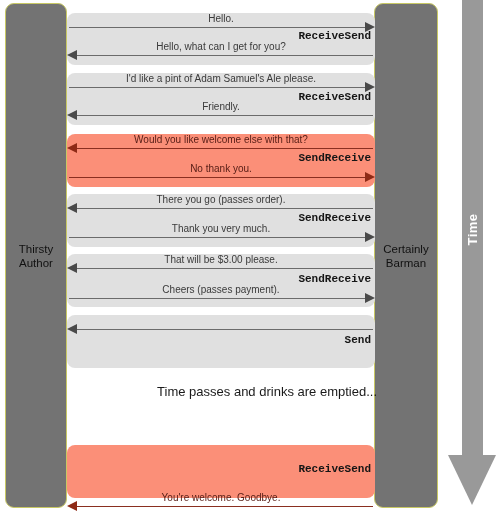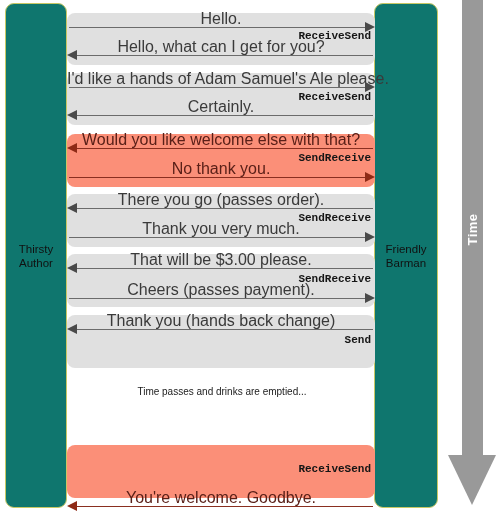--- a/index.html
+++ b/index.html
@@ -12,21 +12,21 @@
     width: 500px;
     height: 511px;
     background: #ffffff;
     font-family: "Liberation Sans", sans-serif;
     overflow: hidden;
   }
 
   
   .actor-box {
     position: absolute;
-    background: #0f766e;
+    background: #737373;
     border: 1px solid #c8c864;
     border-radius: 9px;
     box-sizing: border-box;
     display: flex;
     align-items: center;
     justify-content: center;
     text-align: center;
     font-size: 11.5px;
     line-height: 14px;
     color: #111111;
@@ -61,21 +61,21 @@
     left: 0;
     width: 308px;
     height: 24px;
   }
   .msg-text {
     position: absolute;
     left: 0;
     top: 0;
     width: 308px;
     text-align: center;
-    font-size: 16px;
+    font-size: 10px;
     line-height: 12px;
     color: #3a3a3a;
     white-space: nowrap;
   }
   .salmon .msg-text { color: #5a2018; }
 
   
   .arrow-line {
     position: absolute;
     left: 2px;
@@ -116,22 +116,22 @@
     line-height: 13px;
     color: #151515;
     white-space: nowrap;
   }
 
   
   .note-text {
     position: absolute;
     left: 0;
     width: 310px;
-    text-align: center;
-    font-size: 10px;
+    text-align: right;
+    font-size: 13px;
     line-height: 15px;
     color: #1a1a1a;
     white-space: nowrap;
   }
 
   
   #time-arrow {
     position: absolute;
     left: 448px;
     top: 0px;
@@ -176,46 +176,46 @@
 
   <div id="actor-left" class="actor-box">
     <div>
       <span class="actor-label">Thirsty</span>
       <span class="actor-label">Author</span>
     </div>
   </div>
 
   <div id="actor-right" class="actor-box">
     <div>
-      <span class="actor-label">Friendly</span>
+      <span class="actor-label">Certainly</span>
       <span class="actor-label">Barman</span>
     </div>
   </div>
 
   <div id="messages">
       <div class="block gray" style="top: 13px; height: 52px;"></div>
       <div class="msg gray" style="top: 13px;">
         <div class="msg-text">Hello.</div>
         <div class="arrow-line"></div>
         <div class="head right"></div>
       </div>
       <div class="msg gray" style="top: 41px;">
         <div class="msg-text">Hello, what can I get for you?</div>
         <div class="arrow-line"></div>
         <div class="head left"></div>
       </div>
       <div class="op-label" style="top: 30px;">ReceiveSend</div>
       <div class="block gray" style="top: 73px; height: 52px;"></div>
       <div class="msg gray" style="top: 73px;">
-        <div class="msg-text">I'd like a hands of Adam Samuel's Ale please.</div>
+        <div class="msg-text">I'd like a pint of Adam Samuel's Ale please.</div>
         <div class="arrow-line"></div>
         <div class="head right"></div>
       </div>
       <div class="msg gray" style="top: 101px;">
-        <div class="msg-text">Certainly.</div>
+        <div class="msg-text">Friendly.</div>
         <div class="arrow-line"></div>
         <div class="head left"></div>
       </div>
       <div class="op-label" style="top: 91px;">ReceiveSend</div>
       <div class="block salmon" style="top: 134px; height: 53px;"></div>
       <div class="msg salmon" style="top: 134px;">
         <div class="msg-text">Would you like welcome else with that?</div>
         <div class="arrow-line"></div>
         <div class="head left"></div>
       </div>
@@ -244,21 +244,20 @@
         <div class="head left"></div>
       </div>
       <div class="msg gray" style="top: 284px;">
         <div class="msg-text">Cheers (passes payment).</div>
         <div class="arrow-line"></div>
         <div class="head right"></div>
       </div>
       <div class="op-label" style="top: 273px;">SendReceive</div>
       <div class="block gray" style="top: 315px; height: 53px;"></div>
       <div class="msg gray" style="top: 315px;">
-        <div class="msg-text">Thank you (hands back change)</div>
         <div class="arrow-line"></div>
         <div class="head left"></div>
       </div>
       <div class="op-label" style="top: 334px;">Send</div>
       <div class="block salmon" style="top: 445px; height: 53px;"></div>
       <div class="msg salmon" style="top: 476px; margin-top: 16px;">
         <div class="msg-text">You're welcome. Goodbye.</div>
         <div class="arrow-line"></div>
         <div class="head left"></div>
       </div>

